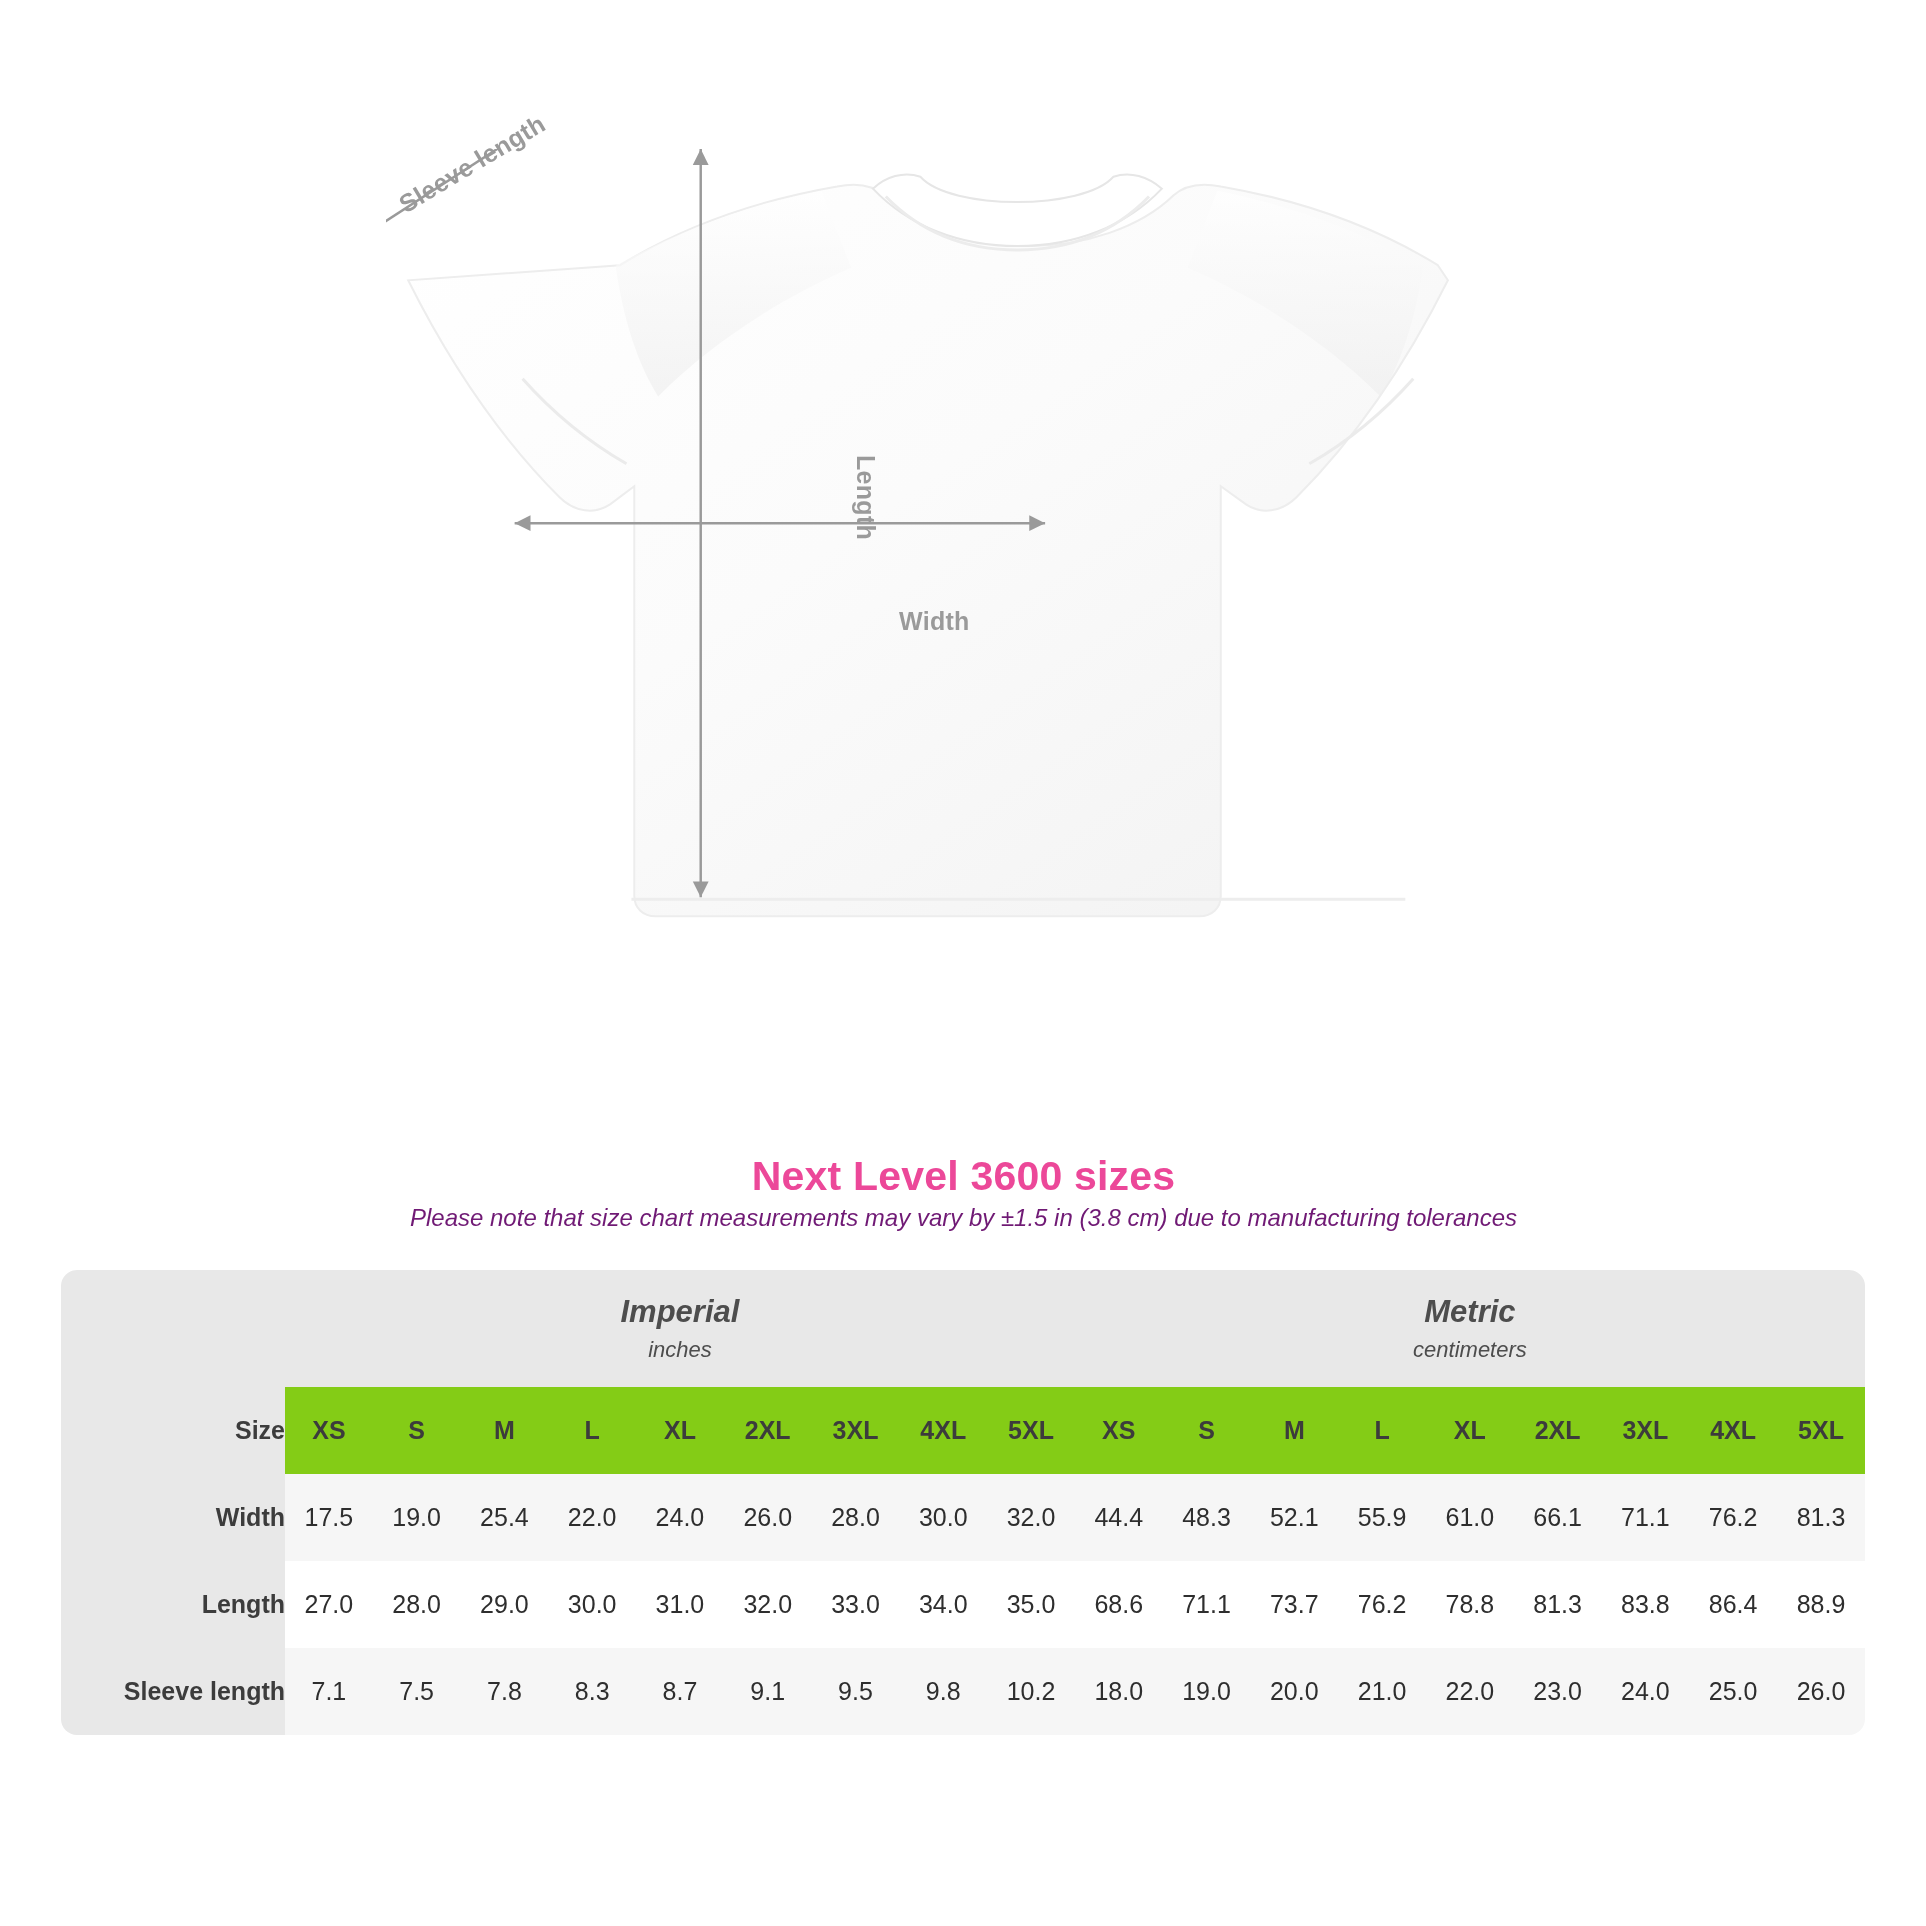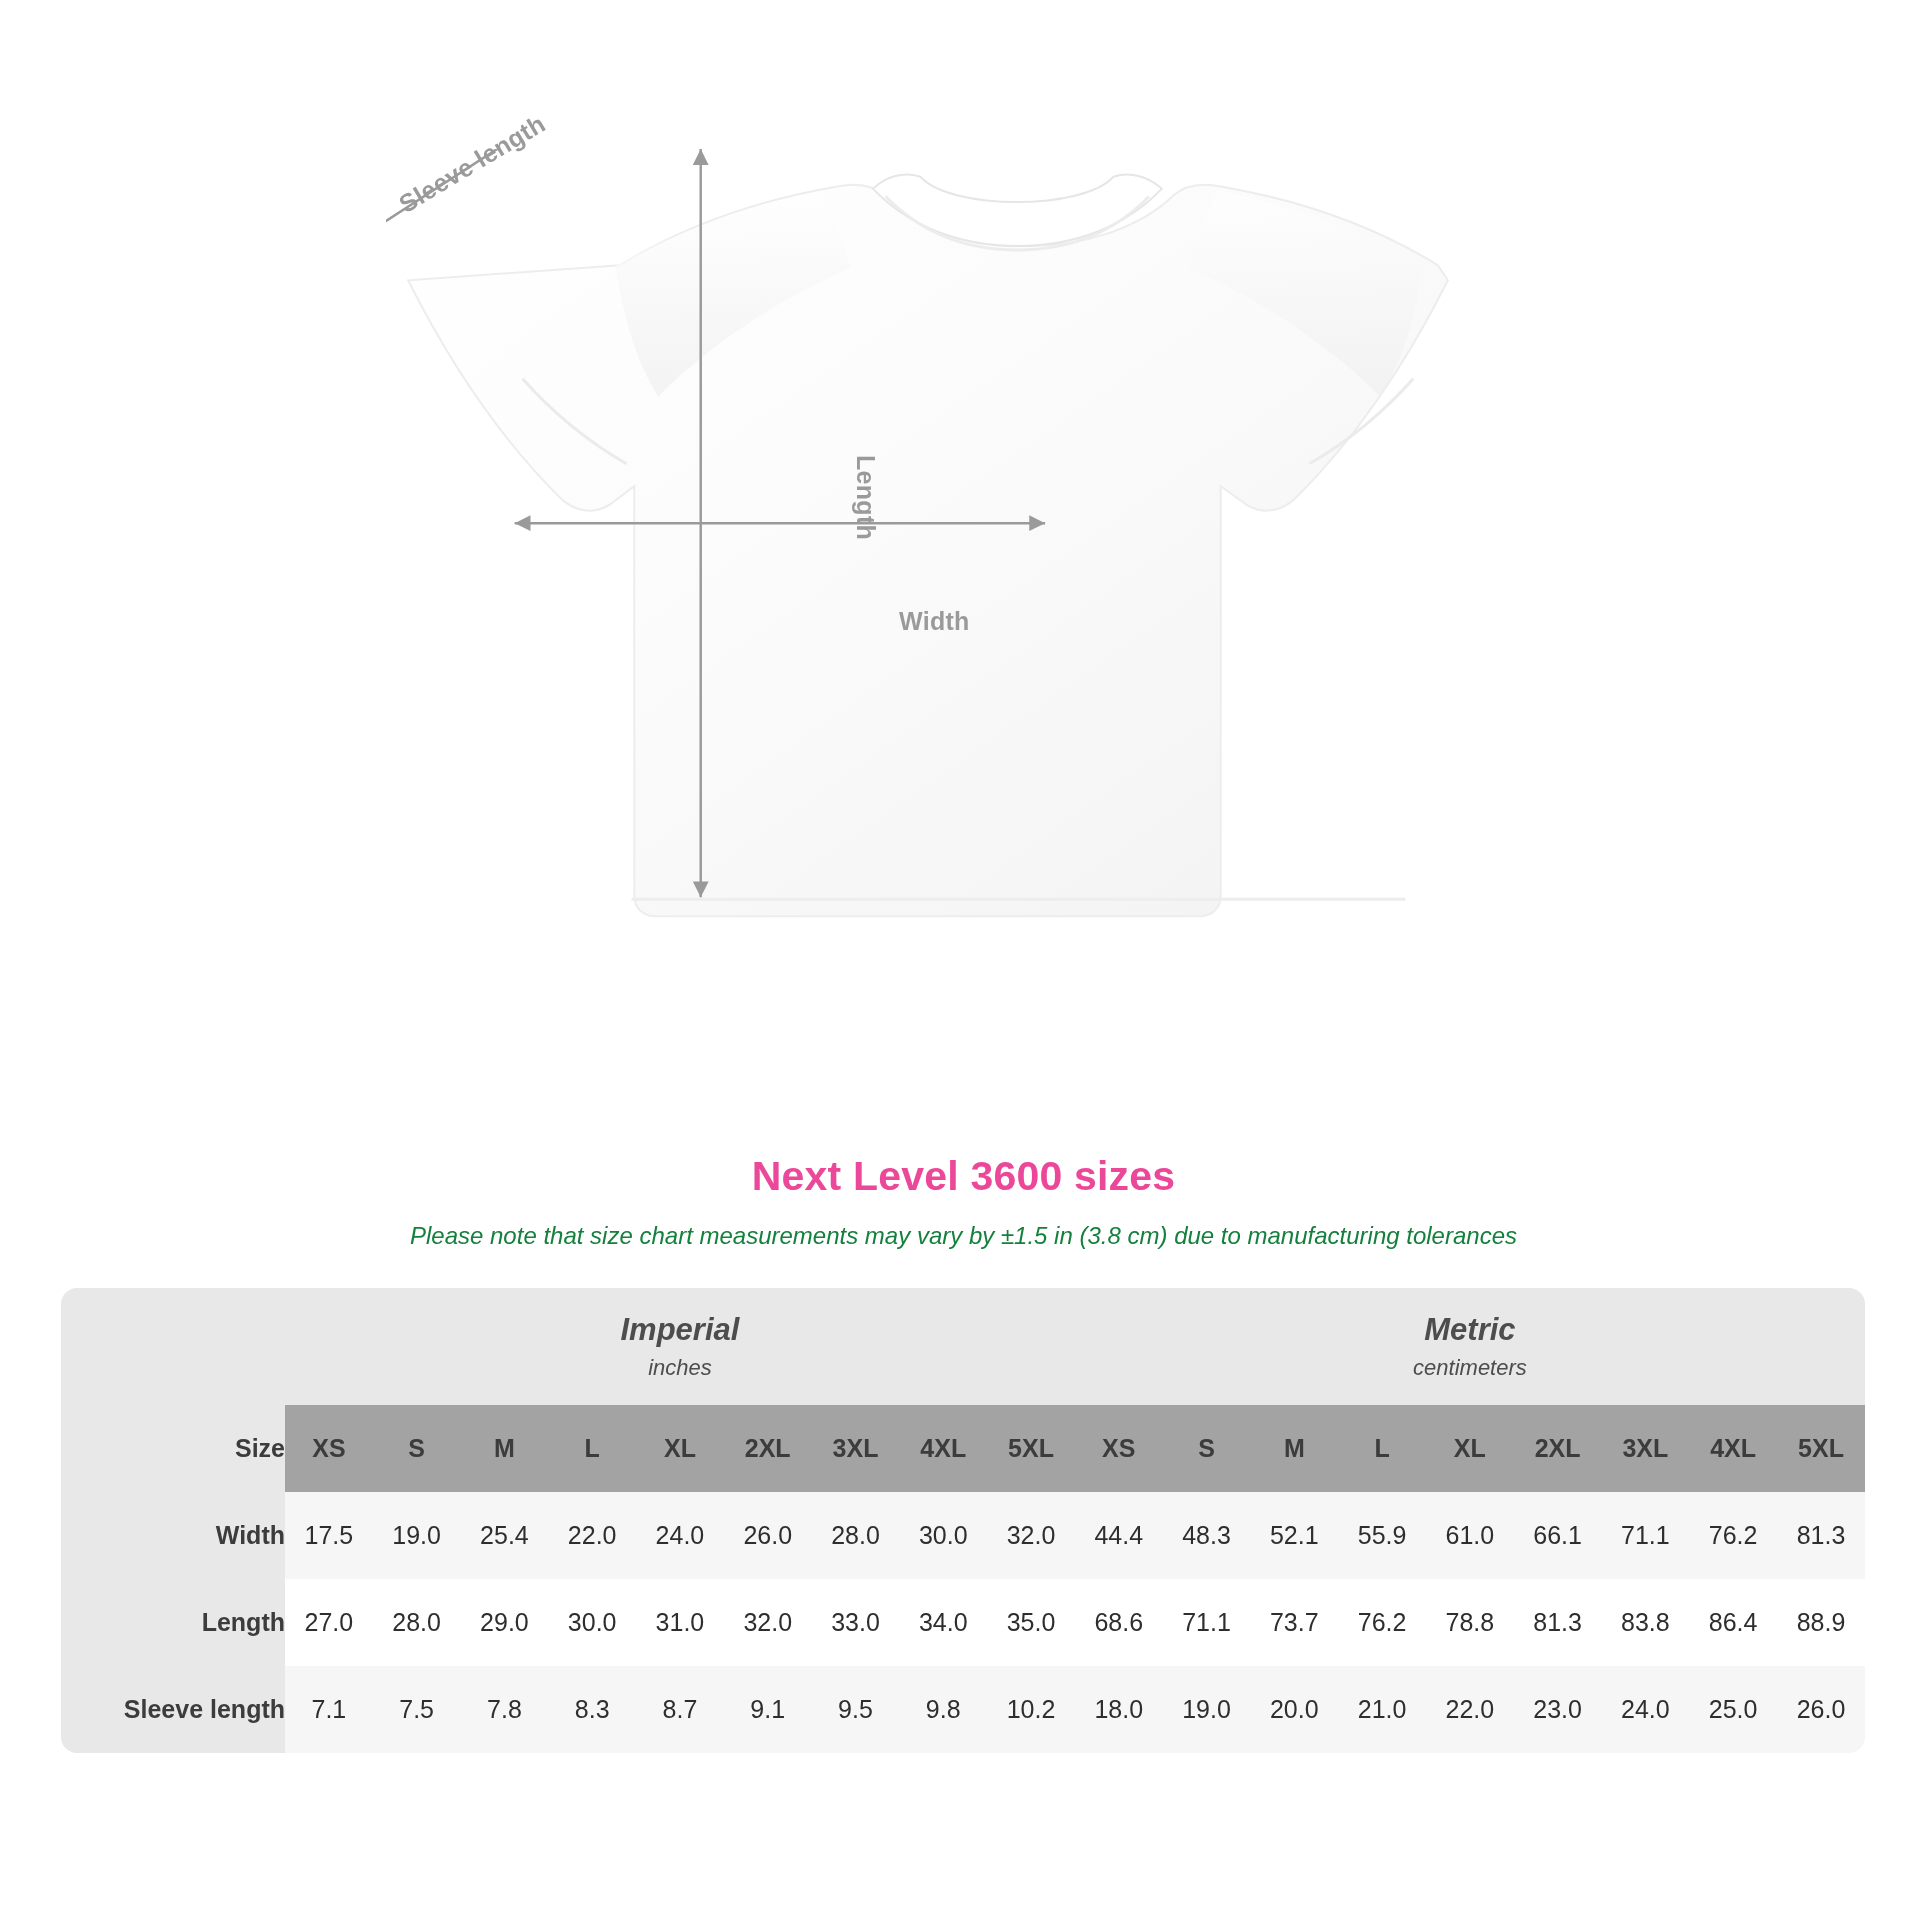--- a/index.html
+++ b/index.html
@@ -60,22 +60,22 @@
   .chart-title {
     font-size: 41px;
     font-weight: bold;
     color: #ec4899;
     margin: 0;
     letter-spacing: 0.2px;
   }
   .chart-note {
     font-size: 24px;
     font-style: italic;
-    color: #15803d;
-    margin-top: 22px;
+    color: #701a75;
+    margin-top: 4px;
   }
 
   
   .table-wrap {
     margin: 38px 61px 0 61px;
   }
   table.size-table {
     width: 1804px;
     border-collapse: separate;
     border-spacing: 0;
@@ -121,21 +121,21 @@
     width: 224px;
   }
   .cell {
     text-align: center;
     vertical-align: middle;
     font-size: 25px;
     color: #2e2e2e;
     height: 87px;
   }
   .band-light { background: #f6f6f6; }
-  .band-dark  { background: #a3a3a3; }
+  .band-dark  { background: #84cc16; }
   .hdr-size .cell { font-weight: bold; color: #3c3c3c; }
   .hdr-size .row-head { background: #e8e8e8; }
 
   
   .sep { border-left: 2px solid #ffffff; }
 
   .row-last .row-head { border-bottom-left-radius: 16px; }
   .row-last .cell.lastcol { border-bottom-right-radius: 16px; }
 </style>
 </head>

